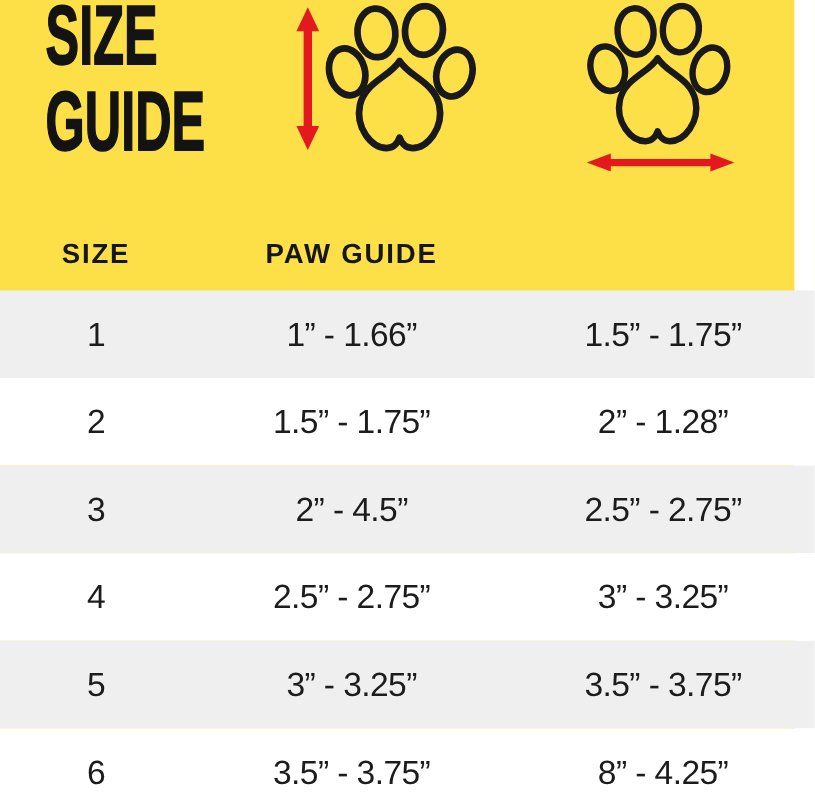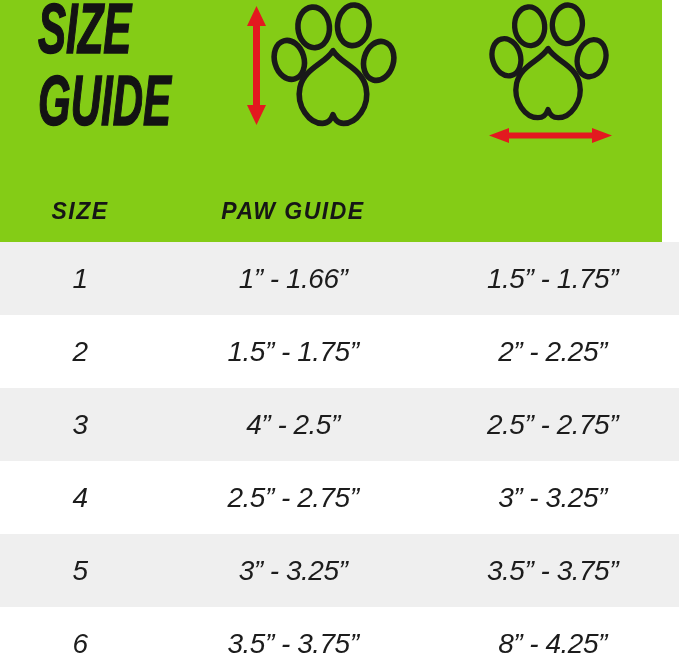--- a/index.html
+++ b/index.html
@@ -1,21 +1,21 @@
 <!DOCTYPE html>
 <html><head>
 <meta charset="utf-8">
 <style>
   html, body { margin: 0; padding: 0; background: #ffffff; }
   body {
     width: 679px; height: 662px; overflow: hidden;
     font-family: "Liberation Sans", sans-serif;
     color: #1a1a1a;
   }
-  .canvas { position: relative; width: 662px; height: 662px; background: #84cc16; font-style: italic; }
+  .canvas { position: relative; width: 662px; height: 662px; background: #fde047; }
 
   
   .title {
     position: absolute; left: 38px; top: -7px;
     font-size: 70px; line-height: 72px; font-weight: bold;
     color: #131313; letter-spacing: 0;
     transform: scaleX(0.60); transform-origin: left top;
     -webkit-text-stroke: 1.5px #131313;
     white-space: nowrap;
   }
@@ -100,25 +100,25 @@
     </div>
 
     <div class="trow alt">
       <div class="td">1</div>
       <div class="td">1” - 1.66”</div>
       <div class="td">1.5” - 1.75”</div>
     </div>
     <div class="trow">
       <div class="td">2</div>
       <div class="td">1.5” - 1.75”</div>
-      <div class="td">2” - 2.25”</div>
+      <div class="td">2” - 1.28”</div>
     </div>
     <div class="trow alt">
       <div class="td">3</div>
-      <div class="td">4” - 2.5”</div>
+      <div class="td">2” - 4.5”</div>
       <div class="td">2.5” - 2.75”</div>
     </div>
     <div class="trow">
       <div class="td">4</div>
       <div class="td">2.5” - 2.75”</div>
       <div class="td">3” - 3.25”</div>
     </div>
     <div class="trow alt">
       <div class="td">5</div>
       <div class="td">3” - 3.25”</div>

